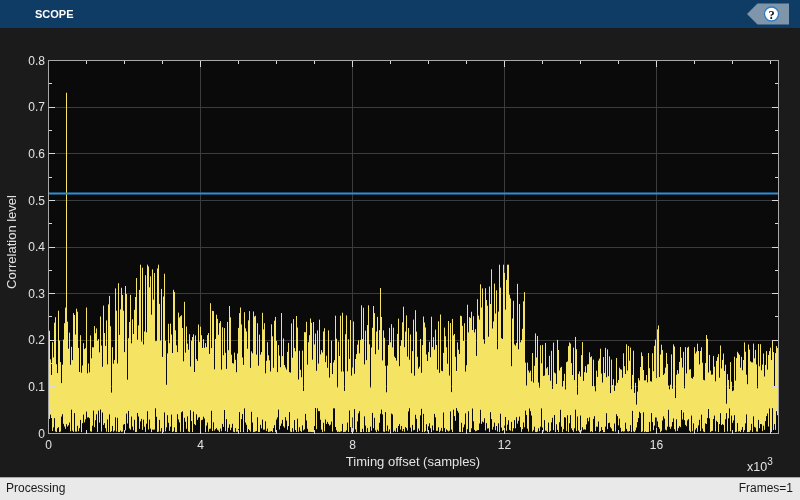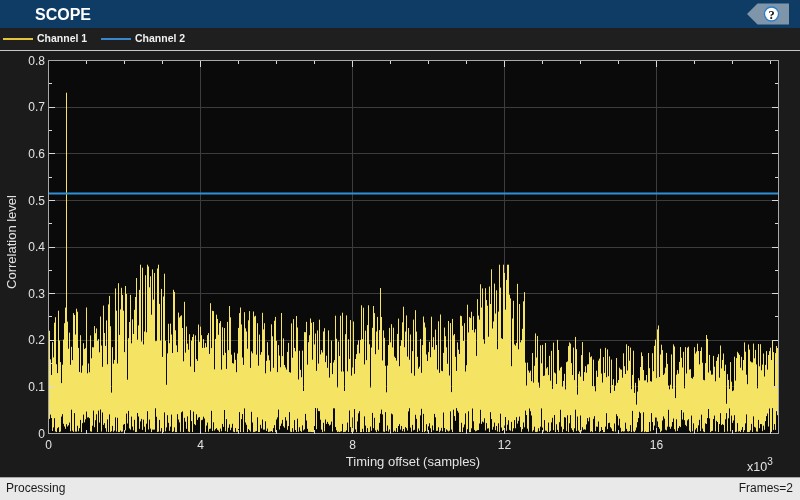--- a/index.html
+++ b/index.html
@@ -1,39 +1,33 @@
 <!DOCTYPE html>
 <html><head><meta charset="utf-8"><style>
   html,body{margin:0;padding:0;background:#1b1b1b;}
   #app{position:relative;width:800px;height:500px;overflow:hidden;
        font-family:"Liberation Sans",sans-serif;background:#1b1b1b;}
   #topbar{position:absolute;left:0;top:0;width:800px;height:28px;background:#0e3c64;}
   .tab{position:absolute;top:0;height:28px;line-height:29px;color:#fff;
-       font-size:16px;font-weight:bold;letter-spacing:0;}
+       font-size:11px;font-weight:bold;letter-spacing:0;}
   #legend{position:absolute;left:0;top:28px;width:800px;height:22px;background:#1f1f1f;
        border-bottom:1px solid #c8c8c8;}
   .sw{position:absolute;top:10px;height:2px;width:30px;}
   .lt{position:absolute;top:4px;color:#f0f0f0;font-size:10.5px;font-weight:bold;}
   #status{position:absolute;left:0;top:477px;width:800px;height:23px;background:#e9e9e9;
        border-top:1px solid #a8a8a8;box-sizing:border-box;color:#1a1a1a;font-size:12px;padding-left:35px;}
 </style></head><body>
 <div id="app">
   <div id="topbar">
     <div class="tab" style="left:35px;">SCOPE</div>
     <svg width="48" height="24" style="position:absolute;left:744px;top:2.5px;">
       <polygon points="3,11 13.5,0.5 45,0.5 45,21.5 13.5,21.5" fill="#7e95aa"></polygon>
       <circle cx="27.5" cy="11" r="7" fill="#ffffff" stroke="#2d7dc8" stroke-width="1.3"></circle>
       <text x="27.5" y="15.5" text-anchor="middle" font-size="12.5" font-weight="bold" font-family="Liberation Serif,serif" fill="#111">?</text>
     </svg>
-  </div>
-  <div id="legend">
-    <div class="sw" style="left:3px;background:#e5c43c;"></div>
-    <div class="lt" style="left:37px;">Channel 1</div>
-    <div class="sw" style="left:101px;background:#3a86ce;"></div>
-    <div class="lt" style="left:135px;">Channel 2</div>
   </div>
   <svg width="800" height="426" style="position:absolute;left:0;top:51px;" shape-rendering="crispEdges">
     <rect x="48.5" y="9.5" width="729.5" height="373.0" fill="#0a0a0a"></rect>
     <path d="M48.5 335.9H778.0M48.5 289.2H778.0M48.5 242.6H778.0M48.5 196.0H778.0M48.5 149.4H778.0M48.5 102.7H778.0M48.5 56.1H778.0M200.5 9.5V382.5M352.5 9.5V382.5M504.5 9.5V382.5M656.5 9.5V382.5" stroke="#3c3c3c" stroke-width="1" fill="none"></path>
     <g shape-rendering="auto">
     <path d="M49.5 279.8V367.9M50.5 308.3V363.6M51.5 324.0V367.0M52.5 291.2V380.0M53.5 306.4V376.4M54.5 271.7V367.2M55.5 266.2V380.5M56.5 313.2V381.1M57.5 322.1V377.2M58.5 259.7V376.2M59.5 289.5V381.1M60.5 311.1V380.6M61.5 332.1V365.6M62.5 313.7V363.2M63.5 288.6V372.8M64.5 272.2V375.5M65.5 256.6V377.8M66.5 41.7V373.2M67.5 270.6V375.5M68.5 297.7V374.3M69.5 281.6V371.6M70.5 313.8V380.3M71.5 295.8V358.7M72.5 309.1V379.7M73.5 262.1V380.9M74.5 264.0V362.1M75.5 283.5V380.6M76.5 257.7V380.7M77.5 260.7V374.8M78.5 296.9V380.3M79.5 321.0V377.2M80.5 284.2V368.9M81.5 321.7V381.1M82.5 314.5V372.2M83.5 292.2V363.6M84.5 298.1V371.4M85.5 297.1V368.3M86.5 256.5V360.6M87.5 322.3V366.5M88.5 312.5V366.3M89.5 321.3V367.2M90.5 284.4V380.4M91.5 307.3V380.7M92.5 296.2V374.7M93.5 296.4V359.6M94.5 275.1V376.2M95.5 282.2V369.2M96.5 277.4V363.3M97.5 289.8V381.1M98.5 288.1V359.6M99.5 301.3V371.6M100.5 265.5V358.5M101.5 294.5V380.6M102.5 315.8V361.5M103.5 254.6V373.9M104.5 282.0V372.2M105.5 294.9V377.2M106.5 269.4V380.7M107.5 313.3V368.4M108.5 253.4V381.0M109.5 244.9V363.4M110.5 275.3V381.1M111.5 341.6V380.2M112.5 296.2V374.9M113.5 312.7V380.8M114.5 308.9V379.6M115.5 237.4V366.4M116.5 259.7V380.6M117.5 312.5V366.8M118.5 232.2V381.1M119.5 283.9V381.0M120.5 258.4V379.6M121.5 236.8V380.9M122.5 243.9V380.6M123.5 259.7V373.7M124.5 301.1V373.0M125.5 235.0V379.4M126.5 242.9V362.6M127.5 328.7V372.5M128.5 287.2V359.9M129.5 271.0V377.4M130.5 243.9V378.7M131.5 292.3V365.6M132.5 268.3V375.6M133.5 283.0V379.4M134.5 258.8V368.8M135.5 246.0V381.0M136.5 227.0V380.9M137.5 288.7V362.0M138.5 274.4V365.5M139.5 238.9V377.8M140.5 213.7V370.4M141.5 290.5V367.9M142.5 216.7V378.9M143.5 293.4V368.7M144.5 280.5V375.7M145.5 224.2V380.9M146.5 281.3V372.7M147.5 213.7V360.2M148.5 215.5V378.5M149.5 236.3V368.6M150.5 225.3V377.6M151.5 263.7V381.1M152.5 218.4V378.6M153.5 248.6V378.7M154.5 222.0V378.6M155.5 290.2V357.3M156.5 290.0V365.8M157.5 217.5V381.0M158.5 213.7V380.7M159.5 252.9V368.9M160.5 289.6V380.5M161.5 237.9V377.1M162.5 305.9V379.6M163.5 245.5V381.1M164.5 222.7V361.4M165.5 289.8V380.4M166.5 333.8V376.4M167.5 302.4V364.2M168.5 272.8V371.8M169.5 292.2V379.9M170.5 272.6V375.7M171.5 283.5V363.6M172.5 302.0V381.0M173.5 238.8V380.4M174.5 240.9V376.4M175.5 279.3V381.1M176.5 294.3V381.1M177.5 301.1V363.2M178.5 261.6V368.5M179.5 266.5V371.4M180.5 265.2V380.8M181.5 264.3V361.3M182.5 277.0V360.4M183.5 310.3V381.0M184.5 250.8V366.8M185.5 301.6V370.7M186.5 275.5V377.8M187.5 292.6V365.4M188.5 298.7V380.5M189.5 283.2V381.1M190.5 315.5V359.2M191.5 289.7V370.1M192.5 286.0V381.0M193.5 283.3V360.6M194.5 321.0V373.1M195.5 284.4V374.2M196.5 308.1V363.3M197.5 309.9V368.9M198.5 273.5V366.6M199.5 290.8V366.1M200.5 275.7V378.3M201.5 284.2V369.2M202.5 296.9V368.7M203.5 288.1V365.7M204.5 296.8V367.5M205.5 292.1V381.1M206.5 296.1V374.6M207.5 284.1V371.6M208.5 282.1V380.7M209.5 302.9V377.9M210.5 252.2V377.6M211.5 297.1V359.8M212.5 259.8V380.1M213.5 260.1V371.3M214.5 318.3V379.6M215.5 287.9V378.1M216.5 263.7V377.1M217.5 267.9V378.8M218.5 283.8V379.6M219.5 272.1V381.1M220.5 270.1V377.6M221.5 318.6V380.3M222.5 276.3V372.9M223.5 304.2V375.9M224.5 277.0V359.0M225.5 301.8V380.2M226.5 317.9V368.1M227.5 270.9V380.9M228.5 299.2V376.8M229.5 255.0V373.4M230.5 266.3V379.2M231.5 303.7V376.7M232.5 312.1V372.8M233.5 312.5V380.7M234.5 301.6V381.1M235.5 308.8V377.1M236.5 321.2V380.8M237.5 302.5V380.7M238.5 276.9V378.1M239.5 262.1V361.1M240.5 256.5V381.1M241.5 273.4V368.1M242.5 306.5V363.0M243.5 313.9V381.1M244.5 261.2V357.4M245.5 277.3V371.5M246.5 280.5V373.8M247.5 297.7V381.1M248.5 269.3V378.1M249.5 260.1V379.3M250.5 316.9V380.7M251.5 300.4V360.8M252.5 302.3V371.5M253.5 260.5V381.1M254.5 265.5V380.9M255.5 264.8V380.5M256.5 303.6V380.1M257.5 272.2V366.3M258.5 314.7V381.1M259.5 283.6V381.0M260.5 303.7V373.8M261.5 301.1V377.4M262.5 261.8V368.6M263.5 278.4V378.7M264.5 272.2V378.6M265.5 322.3V370.3M266.5 309.8V380.0M267.5 291.2V377.6M268.5 304.3V381.0M269.5 309.3V380.7M270.5 320.5V380.5M271.5 273.3V380.0M272.5 285.3V381.1M273.5 316.8V377.1M274.5 269.7V374.1M275.5 265.9V381.1M276.5 289.9V368.6M277.5 321.1V366.4M278.5 294.1V358.6M279.5 304.6V378.5M280.5 316.2V374.9M281.5 262.0V372.6M282.5 305.1V368.9M283.5 287.4V375.3M284.5 314.0V376.7M285.5 316.4V366.2M286.5 318.6V369.6M287.5 300.9V378.8M288.5 291.9V375.1M289.5 321.1V361.1M290.5 321.6V380.7M291.5 272.4V381.1M292.5 306.7V377.2M293.5 268.1V380.8M294.5 296.9V369.1M295.5 300.3V379.1M296.5 265.0V381.0M297.5 276.5V367.7M298.5 328.5V380.8M299.5 299.8V376.3M300.5 318.8V379.9M301.5 326.2V380.9M302.5 299.6V374.4M303.5 340.0V379.4M304.5 281.1V378.3M305.5 281.2V362.9M306.5 270.8V369.5M307.5 313.6V377.8M308.5 291.2V380.9M309.5 284.2V380.9M310.5 267.5V380.9M311.5 271.8V381.0M312.5 308.7V381.1M313.5 271.0V381.1M314.5 293.4V375.0M315.5 282.5V357.0M316.5 319.8V378.2M317.5 279.4V357.3M318.5 312.6V360.1M319.5 268.7V360.2M320.5 303.4V368.7M321.5 299.1V378.6M322.5 301.5V381.1M323.5 280.5V371.8M324.5 277.2V380.4M325.5 311.1V368.5M326.5 304.7V372.9M327.5 316.8V370.9M328.5 279.4V372.9M329.5 326.6V374.6M330.5 312.0V373.7M331.5 289.6V370.6M332.5 323.1V380.6M333.5 311.5V357.3M334.5 309.1V357.4M335.5 264.7V376.0M336.5 287.7V379.3M337.5 336.4V381.1M338.5 290.6V380.6M339.5 305.0V381.1M340.5 264.7V380.6M341.5 320.5V380.3M342.5 261.7V372.9M343.5 320.5V381.1M344.5 340.0V380.9M345.5 283.2V380.8M346.5 264.4V379.4M347.5 320.3V371.6M348.5 288.3V381.0M349.5 307.9V359.5M350.5 269.1V376.1M351.5 324.6V381.1M352.5 316.5V366.4M353.5 270.5V380.7M354.5 322.8V358.1M355.5 308.0V378.4M356.5 303.1V381.1M357.5 293.7V370.4M358.5 289.3V362.4M359.5 302.3V360.2M360.5 288.9V381.1M361.5 254.3V381.1M362.5 288.1V377.8M363.5 256.7V380.9M364.5 313.4V365.4M365.5 279.7V374.6M366.5 309.1V381.1M367.5 274.1V377.1M368.5 254.3V381.1M369.5 293.3V381.1M370.5 336.5V375.6M371.5 296.5V379.8M372.5 276.8V361.9M373.5 255.0V377.2M374.5 262.1V366.8M375.5 303.2V379.4M376.5 280.5V381.1M377.5 265.9V378.7M378.5 298.7V380.2M379.5 279.1V371.8M380.5 237.0V362.8M381.5 266.0V358.6M382.5 309.4V363.4M383.5 279.4V380.6M384.5 286.8V380.9M385.5 314.8V361.1M386.5 341.3V380.1M387.5 314.5V374.5M388.5 294.0V380.6M389.5 276.9V378.4M390.5 291.3V380.3M391.5 273.2V362.6M392.5 296.4V363.4M393.5 276.7V380.9M394.5 305.6V379.7M395.5 307.0V380.8M396.5 309.6V377.1M397.5 282.9V381.0M398.5 267.6V375.0M399.5 315.2V373.1M400.5 294.8V378.6M401.5 289.2V375.0M402.5 271.3V380.2M403.5 255.7V378.0M404.5 296.2V380.7M405.5 280.6V376.1M406.5 264.4V377.2M407.5 305.6V379.6M408.5 277.0V360.4M409.5 308.7V357.2M410.5 283.5V376.6M411.5 322.2V380.7M412.5 300.1V373.9M413.5 268.6V379.4M414.5 324.7V378.8M415.5 259.2V363.8M416.5 280.6V367.8M417.5 305.8V381.0M418.5 317.6V377.5M419.5 315.7V379.8M420.5 287.9V364.4M421.5 321.8V357.8M422.5 294.1V381.0M423.5 265.5V362.9M424.5 271.5V381.1M425.5 276.5V380.1M426.5 303.5V373.2M427.5 310.0V380.6M428.5 301.1V375.3M429.5 290.8V372.3M430.5 306.2V377.3M431.5 265.7V381.1M432.5 296.1V374.5M433.5 286.2V379.3M434.5 298.7V362.9M435.5 278.6V366.3M436.5 294.0V379.9M437.5 318.5V379.8M438.5 270.3V376.3M439.5 321.8V381.1M440.5 263.5V379.7M441.5 319.7V376.9M442.5 320.2V380.3M443.5 301.9V361.5M444.5 276.6V377.0M445.5 285.2V381.0M446.5 296.3V378.4M447.5 312.7V379.5M448.5 270.0V380.5M449.5 324.5V379.8M450.5 272.1V360.4M451.5 341.1V378.6M452.5 267.9V381.1M453.5 284.3V358.7M454.5 283.0V365.1M455.5 305.8V369.8M456.5 319.9V357.1M457.5 291.4V359.8M458.5 298.7V361.7M459.5 303.0V380.9M460.5 264.7V381.1M461.5 265.2V371.8M462.5 274.8V381.0M463.5 290.0V376.4M464.5 272.2V373.5M465.5 320.5V362.4M466.5 314.2V381.1M467.5 253.7V378.2M468.5 281.4V360.3M469.5 266.1V381.1M470.5 267.1V381.1M471.5 260.8V377.3M472.5 279.0V357.5M473.5 265.2V370.3M474.5 281.4V378.9M475.5 278.2V380.3M476.5 304.9V379.8M477.5 248.2V379.2M478.5 264.6V379.0M479.5 268.6V372.5M480.5 233.3V358.8M481.5 256.5V372.9M482.5 237.4V370.5M483.5 288.3V371.4M484.5 292.7V367.3M485.5 237.2V379.5M486.5 249.0V372.1M487.5 254.7V377.6M488.5 285.7V377.3M489.5 235.5V381.0M490.5 253.0V361.2M491.5 218.3V368.1M492.5 277.5V378.7M493.5 270.5V375.8M494.5 232.6V371.6M495.5 262.5V379.2M496.5 239.3V375.0M497.5 298.2V380.5M498.5 260.6V372.3M499.5 213.7V381.0M500.5 236.6V362.7M501.5 287.2V376.6M502.5 288.0V380.0M503.5 213.7V379.0M504.5 221.9V374.5M505.5 258.6V366.0M506.5 228.9V379.8M507.5 213.7V373.7M508.5 213.7V369.3M509.5 243.7V378.9M510.5 247.4V379.7M511.5 315.2V370.9M512.5 267.5V380.4M513.5 249.8V377.3M514.5 293.4V369.1M515.5 294.6V377.3M516.5 291.9V366.2M517.5 232.8V372.6M518.5 298.3V369.8M519.5 253.0V365.6M520.5 291.3V376.1M521.5 289.1V380.8M522.5 277.8V378.1M523.5 250.3V371.5M524.5 241.1V376.3M525.5 311.6V359.6M526.5 334.5V364.0M527.5 311.6V377.7M528.5 319.5V380.6M529.5 321.6V357.5M530.5 319.7V360.2M531.5 330.2V364.5M532.5 302.0V380.6M533.5 331.6V379.2M534.5 314.8V375.7M535.5 282.4V380.9M536.5 306.5V381.1M537.5 284.9V380.7M538.5 331.5V377.3M539.5 336.6V380.2M540.5 294.3V375.7M541.5 312.3V357.4M542.5 293.9V376.6M543.5 325.0V380.6M544.5 324.5V369.1M545.5 292.0V379.6M546.5 317.4V379.8M547.5 316.1V381.1M548.5 324.1V371.6M549.5 304.8V381.0M550.5 329.7V379.9M551.5 299.8V371.4M552.5 337.9V366.8M553.5 291.6V379.2M554.5 321.5V364.0M555.5 322.4V381.1M556.5 333.0V373.3M557.5 288.9V378.9M558.5 299.0V381.1M559.5 319.4V371.2M560.5 316.7V358.8M561.5 315.8V375.7M562.5 335.7V381.1M563.5 329.9V378.2M564.5 322.8V366.2M565.5 338.4V366.6M566.5 311.2V380.1M567.5 310.4V364.3M568.5 295.1V381.1M569.5 291.4V372.3M570.5 292.6V364.1M571.5 312.1V377.3M572.5 324.0V379.3M573.5 296.6V380.9M574.5 329.1V377.3M575.5 285.9V358.7M576.5 298.2V380.1M577.5 343.6V365.5M578.5 322.9V379.6M579.5 320.4V381.1M580.5 325.6V364.5M581.5 304.1V380.4M582.5 291.1V376.2M583.5 329.9V378.7M584.5 321.1V378.3M585.5 315.2V378.7M586.5 321.7V373.4M587.5 313.5V367.1M588.5 313.2V370.3M589.5 301.3V366.4M590.5 306.2V380.8M591.5 305.3V380.2M592.5 335.1V381.1M593.5 308.6V367.9M594.5 335.4V365.2M595.5 340.3V380.1M596.5 319.7V375.6M597.5 325.9V375.8M598.5 309.6V370.5M599.5 307.6V381.1M600.5 297.7V380.0M601.5 322.5V376.1M602.5 331.5V379.0M603.5 306.1V381.1M604.5 321.9V381.1M605.5 296.8V375.6M606.5 326.2V362.2M607.5 298.4V378.1M608.5 325.2V372.1M609.5 305.4V371.7M610.5 342.1V376.2M611.5 308.6V377.5M612.5 334.0V380.1M613.5 328.2V380.4M614.5 339.9V372.5M615.5 334.5V380.6M616.5 307.0V363.2M617.5 331.8V365.2M618.5 329.0V374.4M619.5 316.7V367.7M620.5 318.3V376.8M621.5 318.7V380.8M622.5 326.7V380.2M623.5 302.3V380.6M624.5 315.2V380.3M625.5 323.0V371.7M626.5 293.3V377.9M627.5 319.5V380.3M628.5 295.0V380.6M629.5 309.7V380.0M630.5 296.6V374.1M631.5 338.2V381.0M632.5 323.9V359.9M633.5 299.7V380.4M634.5 341.9V381.1M635.5 331.8V379.5M636.5 353.6V376.5M637.5 340.6V371.2M638.5 327.1V367.0M639.5 329.4V360.8M640.5 316.0V362.2M641.5 301.4V381.0M642.5 305.1V380.4M643.5 319.0V361.3M644.5 329.4V381.1M645.5 329.3V380.5M646.5 324.0V381.1M647.5 331.3V381.0M648.5 302.0V380.9M649.5 317.2V371.0M650.5 330.2V380.3M651.5 330.6V362.1M652.5 302.2V371.0M653.5 320.2V379.2M654.5 294.8V374.6M655.5 288.6V366.5M656.5 327.1V366.6M657.5 278.4V370.4M658.5 274.5V376.0M659.5 326.0V377.7M660.5 303.5V381.1M661.5 293.7V379.8M662.5 299.1V369.5M663.5 324.0V365.4M664.5 322.5V367.7M665.5 316.6V378.7M666.5 301.9V379.4M667.5 312.9V375.7M668.5 334.5V358.8M669.5 338.3V375.8M670.5 333.7V377.8M671.5 303.4V375.6M672.5 337.7V371.0M673.5 293.4V367.5M674.5 295.5V378.2M675.5 347.1V380.4M676.5 323.7V368.3M677.5 319.1V379.9M678.5 322.7V377.1M679.5 310.9V375.1M680.5 296.0V376.1M681.5 306.8V359.0M682.5 316.5V368.5M683.5 300.8V361.5M684.5 337.3V369.2M685.5 296.1V373.9M686.5 322.5V375.2M687.5 296.7V369.4M688.5 295.7V368.2M689.5 318.6V379.8M690.5 318.2V381.1M691.5 326.9V364.6M692.5 327.7V380.3M693.5 325.8V372.4M694.5 296.2V380.2M695.5 302.5V378.6M696.5 300.5V377.0M697.5 292.7V380.8M698.5 300.0V374.4M699.5 313.4V368.8M700.5 300.0V380.1M701.5 296.3V363.7M702.5 311.7V377.6M703.5 328.8V380.4M704.5 329.3V381.1M705.5 312.1V372.4M706.5 284.0V373.0M707.5 287.9V367.0M708.5 321.5V358.0M709.5 303.9V367.4M710.5 319.6V381.1M711.5 323.7V380.2M712.5 323.5V379.8M713.5 304.9V368.0M714.5 315.7V364.6M715.5 330.3V380.4M716.5 309.9V369.8M717.5 306.2V371.0M718.5 303.1V381.0M719.5 326.7V373.0M720.5 294.5V362.2M721.5 317.4V374.1M722.5 308.9V373.2M723.5 302.5V373.9M724.5 319.9V380.9M725.5 313.7V368.3M726.5 352.7V362.1M727.5 323.1V380.5M728.5 328.9V367.3M729.5 337.9V357.4M730.5 311.1V380.4M731.5 330.7V364.6M732.5 340.1V371.9M733.5 339.4V369.5M734.5 305.7V364.2M735.5 329.6V381.0M736.5 307.1V380.7M737.5 300.8V372.1M738.5 302.3V380.6M739.5 303.9V380.1M740.5 316.7V381.0M741.5 305.8V378.9M742.5 319.3V376.0M743.5 309.0V381.1M744.5 291.4V379.2M745.5 300.7V372.4M746.5 323.7V363.4M747.5 333.2V381.1M748.5 293.5V381.1M749.5 298.6V380.9M750.5 310.3V379.3M751.5 311.3V372.9M752.5 311.4V380.9M753.5 292.6V365.4M754.5 307.3V375.8M755.5 298.9V376.6M756.5 313.4V380.5M757.5 337.3V380.7M758.5 293.0V368.9M759.5 315.3V377.2M760.5 293.2V373.0M761.5 319.3V373.2M762.5 313.6V380.2M763.5 302.5V374.7M764.5 325.5V378.8M765.5 313.9V370.1M766.5 300.1V365.1M767.5 318.6V362.5M768.5 304.0V375.5M769.5 300.1V357.5M770.5 296.7V380.3M771.5 309.0V380.9M772.5 289.4V357.1M773.5 301.1V379.0M774.5 335.7V373.1M775.5 302.1V378.9M776.5 295.0V360.2M777.5 297.0V364.2" stroke="#f5e464" stroke-width="1" fill="none"></path>
     <path d="M48.5 142.6H778.0" stroke="#2e8fd9" stroke-width="2" fill="none"></path>
     </g>
     <rect x="48.5" y="9.5" width="729.5" height="373.0" fill="none" stroke="#a8a8a8" stroke-width="1"></rect>
     <path d="M48.5 359.2h3.5M778.0 359.2h-3.5M48.5 335.9h6M778.0 335.9h-6M48.5 312.6h3.5M778.0 312.6h-3.5M48.5 289.2h6M778.0 289.2h-6M48.5 265.9h3.5M778.0 265.9h-3.5M48.5 242.6h6M778.0 242.6h-6M48.5 219.3h3.5M778.0 219.3h-3.5M48.5 196.0h6M778.0 196.0h-6M48.5 172.7h3.5M778.0 172.7h-3.5M48.5 149.4h6M778.0 149.4h-6M48.5 126.1h3.5M778.0 126.1h-3.5M48.5 102.7h6M778.0 102.7h-6M48.5 79.4h3.5M778.0 79.4h-3.5M48.5 56.1h6M778.0 56.1h-6M48.5 32.8h3.5M778.0 32.8h-3.5M86.5 382.5v-3.5M86.5 9.5v3.5M124.5 382.5v-3.5M124.5 9.5v3.5M162.5 382.5v-3.5M162.5 9.5v3.5M200.5 382.5v-6M200.5 9.5v6M238.5 382.5v-3.5M238.5 9.5v3.5M276.5 382.5v-3.5M276.5 9.5v3.5M314.5 382.5v-3.5M314.5 9.5v3.5M352.5 382.5v-6M352.5 9.5v6M390.5 382.5v-3.5M390.5 9.5v3.5M428.5 382.5v-3.5M428.5 9.5v3.5M466.5 382.5v-3.5M466.5 9.5v3.5M504.5 382.5v-6M504.5 9.5v6M542.5 382.5v-3.5M542.5 9.5v3.5M580.5 382.5v-3.5M580.5 9.5v3.5M618.5 382.5v-3.5M618.5 9.5v3.5M656.5 382.5v-6M656.5 9.5v6M694.5 382.5v-3.5M694.5 9.5v3.5M732.5 382.5v-3.5M732.5 9.5v3.5M770.5 382.5v-3.5M770.5 9.5v3.5" stroke="#d9d9d9" stroke-width="1" fill="none"></path>
@@ -52,15 +46,15 @@
         <text x="352.5" y="398.0" text-anchor="middle">8</text>
         <text x="504.5" y="398.0" text-anchor="middle">12</text>
         <text x="656.5" y="398.0" text-anchor="middle">16</text>
       <text x="413" y="415" text-anchor="middle" font-size="13">Timing offset (samples)</text>
       <text x="747" y="420" font-size="12.5">x10<tspan dy="-6" font-size="10">3</tspan></text>
       <text x="20" y="195" text-anchor="middle" font-size="13" transform="rotate(-90 16 195)">Correlation level</text>
     </g>
   </svg>
   <div id="status">
     <span style="position:absolute;left:6px;top:3px;">Processing</span>
-    <span style="position:absolute;right:7px;top:3px;">Frames=2</span>
+    <span style="position:absolute;right:7px;top:3px;">Frames=1</span>
   </div>
 </div>
 
 </body></html>

